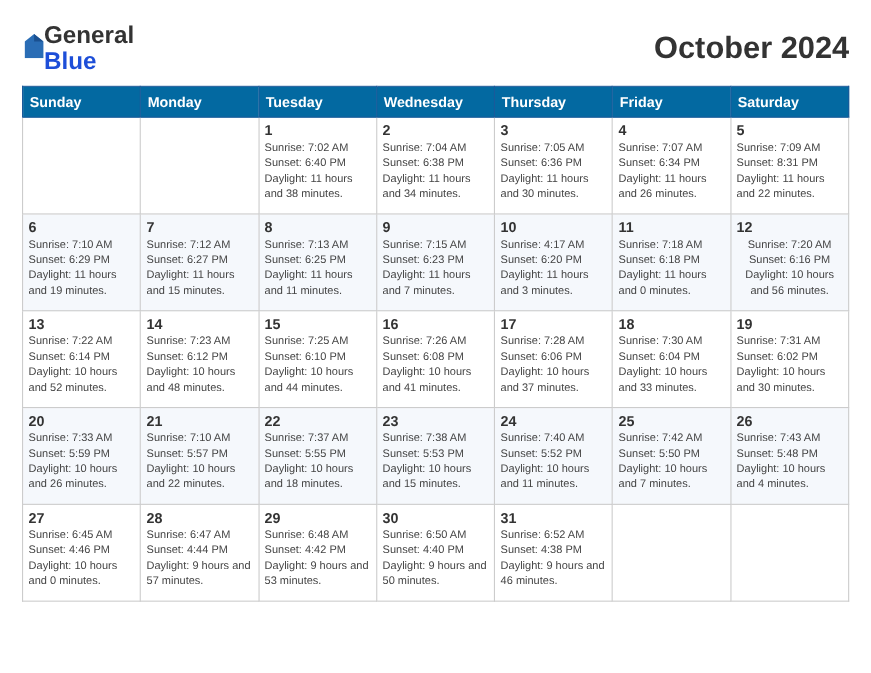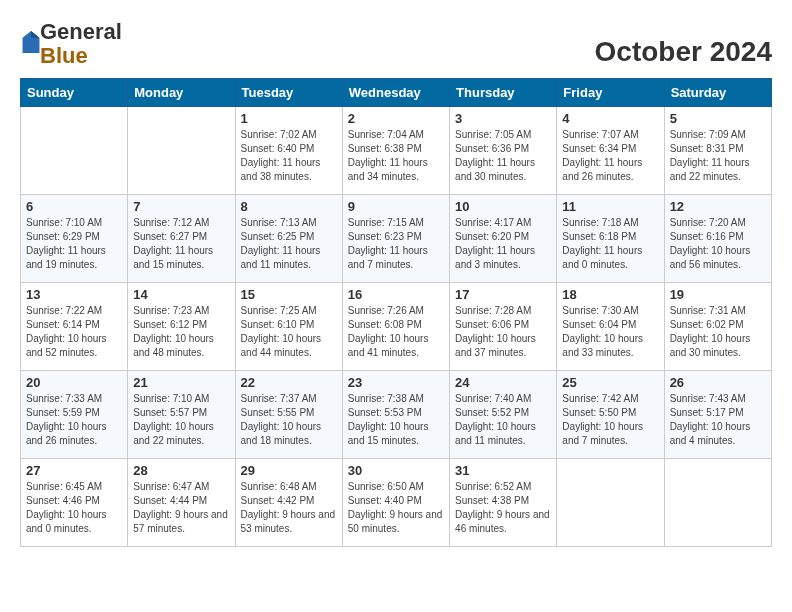--- a/index.html
+++ b/index.html
@@ -6,34 +6,34 @@
     body {
       font-family: Arial, sans-serif;
       background: #fff;
       width: 792px;
       min-height: 612px;
       padding: 20px;
     }
     .header {
       display: flex;
       justify-content: space-between;
-      align-items: flex-end;
+      align-items: center;
       margin-bottom: 10px;
     }
     .logo {
       display: flex;
       align-items: center;
     }
     .logo-text {
       font-size: 22px;
       font-weight: bold;
       line-height: 1.1;
     }
     .logo-general { color: #333; }
-    .logo-blue { color: #a16207; }
+    .logo-blue { color: #1d4ed8; }
     .logo-icon {
       width: 18px;
       height: 22px;
       margin-left: 2px;
       margin-right: 0;
     }
     .title-block {
       text-align: right;
     }
     .month-title {
@@ -183,21 +183,21 @@
 Daylight: 11 hours and 3 minutes.</div>
         </td>
         <td>
           <span class="day-num">11</span>
           <div class="day-info" style="white-space: pre-line;">Sunrise: 7:18 AM
 Sunset: 6:18 PM
 Daylight: 11 hours and 0 minutes.</div>
         </td>
         <td>
           <span class="day-num">12</span>
-          <div class="day-info" style="white-space: pre-line;">Sunrise: 7:20 AM
+          <div class="day-info" style="white-space: pre-line; text-align: center;">Sunrise: 7:20 AM
 Sunset: 6:16 PM
 Daylight: 10 hours and 56 minutes.</div>
         </td>
       </tr>
       <tr>
         <td>
           <span class="day-num">13</span>
           <div class="day-info" style="white-space: pre-line;">Sunrise: 7:22 AM
 Sunset: 6:14 PM
 Daylight: 10 hours and 52 minutes.</div>
@@ -272,21 +272,21 @@
         </td>
         <td>
           <span class="day-num">25</span>
           <div class="day-info" style="white-space: pre-line;">Sunrise: 7:42 AM
 Sunset: 5:50 PM
 Daylight: 10 hours and 7 minutes.</div>
         </td>
         <td>
           <span class="day-num">26</span>
           <div class="day-info" style="white-space: pre-line;">Sunrise: 7:43 AM
-Sunset: 5:17 PM
+Sunset: 5:48 PM
 Daylight: 10 hours and 4 minutes.</div>
         </td>
       </tr>
       <tr>
         <td>
           <span class="day-num">27</span>
           <div class="day-info" style="white-space: pre-line;">Sunrise: 6:45 AM
 Sunset: 4:46 PM
 Daylight: 10 hours and 0 minutes.</div>
         </td>

